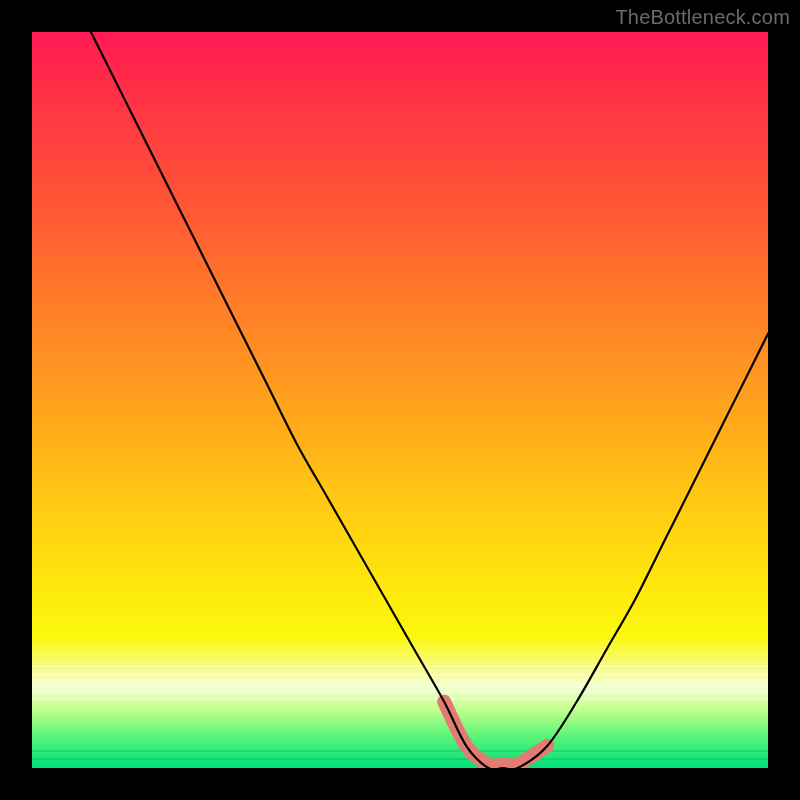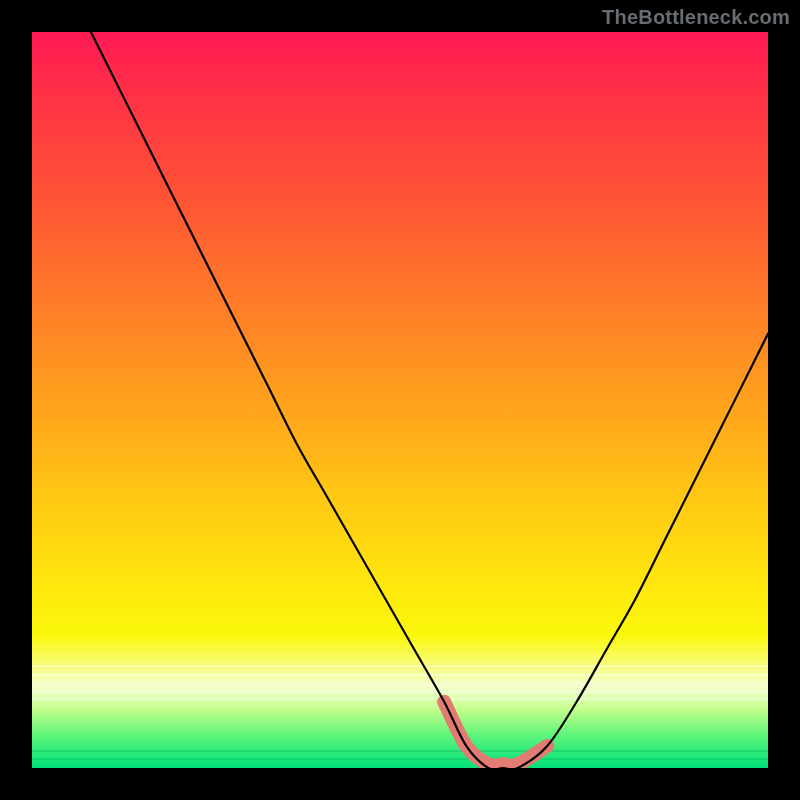--- a/index.html
+++ b/index.html
@@ -57,21 +57,21 @@
   .svg-layer {
     position: absolute;
     inset: 0;
   }
   .watermark {
     position: absolute;
     top: 6px;
     right: 10px;
     color: #666c70;
     font-size: 20px;
-    font-weight: 700;
+    font-weight: 400;
     letter-spacing: 0.2px;
     font-family: Arial, Helvetica, sans-serif;
   }
 </style>
 </head>
 <body>
 
 <div class="frame">
 
   <div class="watermark">TheBottleneck.com</div>

